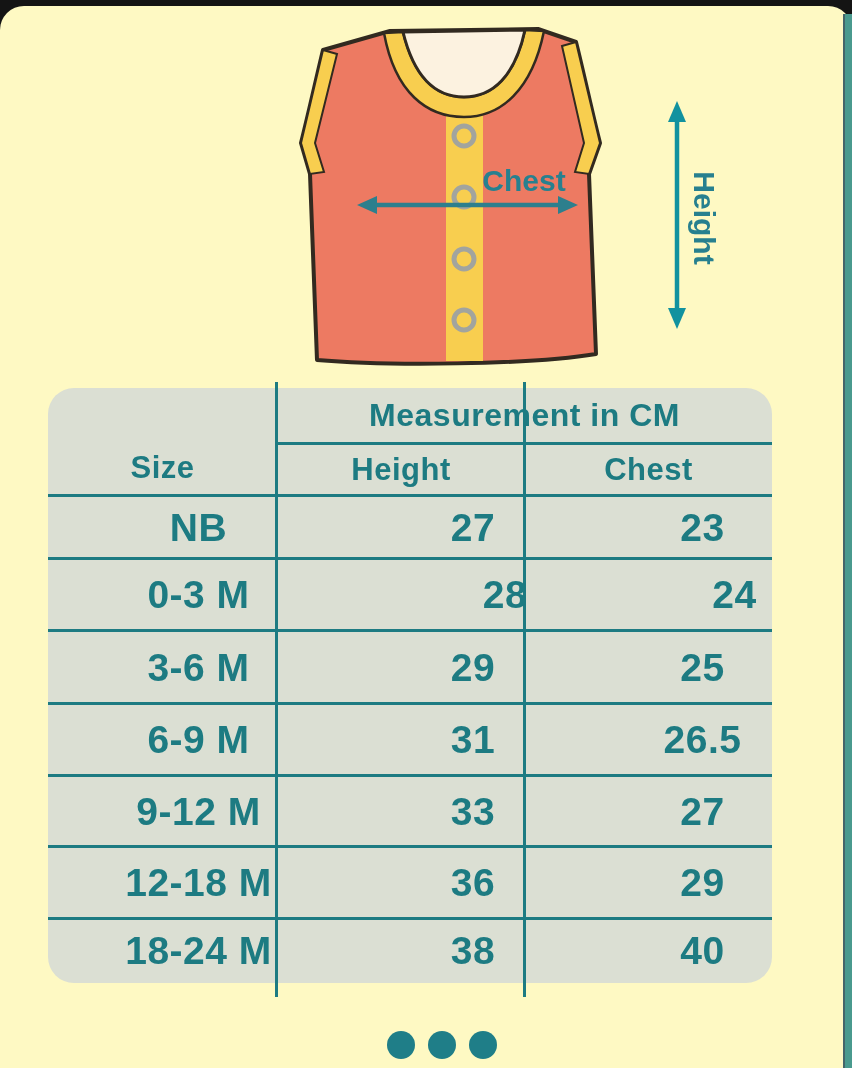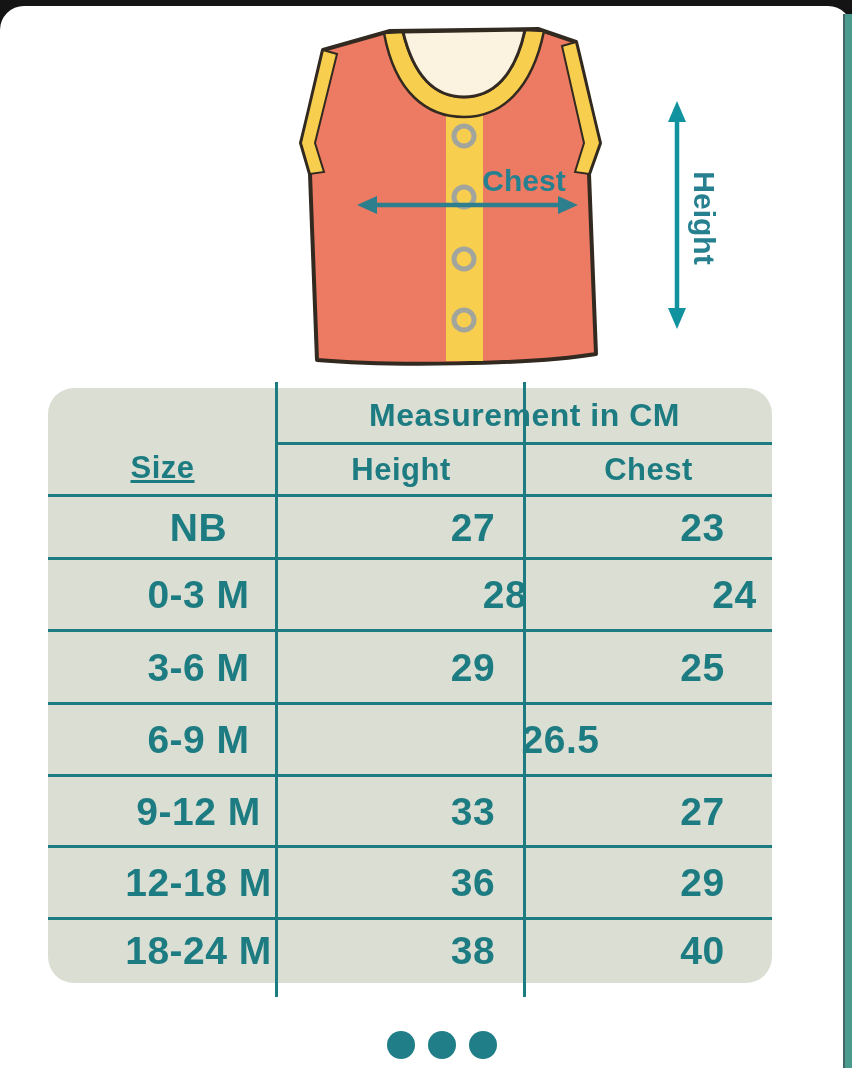--- a/index.html
+++ b/index.html
@@ -3,21 +3,21 @@
 <meta charset="utf-8">
 <style>
   html,body{margin:0;padding:0;}
   body{
     width:852px;height:1068px;position:relative;overflow:hidden;
     background:#141414;
     font-family:"Liberation Sans", sans-serif;
   }
   .page{
     position:absolute;left:0;right:0;top:6px;bottom:0;
-    background:#ffffff;
+    background:#fef9c3;
     border-radius:24px 24px 0 0;
   }
   .next-slide-edge{
     position:absolute;right:0;top:8px;bottom:0;width:7px;
     background:#4a9a8e;border-left:2px solid #44656a;
   }
   
   .vest-figure{position:absolute;left:280px;top:10px;width:450px;height:370px;}
   
   .size-table{position:absolute;left:48px;top:382px;width:724px;height:595px;}
@@ -26,21 +26,21 @@
   .vline.v1{left:227px;}
   .vline.v2{left:475px;}
   .hline{position:absolute;height:3px;background:#1d7b82;}
   .hl-measure{top:54px;left:229px;right:0;}
   .hl-header{top:106px;left:0;right:0;}
   .cell,.hcell{
     position:absolute;display:flex;align-items:center;justify-content:center;
     color:#1d7b82;font-weight:700;letter-spacing:.5px;
   }
   .measure-header{left:229px;right:0;top:0;height:54px;font-size:32px;}
-  .size-header{left:0;width:229px;top:52px;height:56px;font-size:31px;text-decoration:underline;}
+  .size-header{left:0;width:229px;top:52px;height:56px;font-size:31px;}
   .height-header{left:229px;width:248px;top:57px;height:49px;font-size:31px;}
   .chest-header{left:477px;right:0;top:57px;height:49px;font-size:31px;}
   .trow{position:absolute;left:0;right:0;display:flex;}
   .trow .tc{
     display:flex;align-items:center;justify-content:center;
     color:#1d7b82;font-weight:700;font-size:39px;letter-spacing:.5px;margin-left:36px;
   }
   .trow .c-size{width:229px;}
   .trow .c-height{width:248px;}
   .trow .c-chest{flex:1;}
@@ -118,20 +118,21 @@
 
     <div class="trow" style="top:243px;height:73px;">
       <div class="tc c-size">3-6 M</div>
       <div class="tc c-height">29</div>
       <div class="tc c-chest">25</div>
     </div>
     <div class="rowline" style="top:314px;"></div>
 
     <div class="trow" style="top:316px;height:72px;">
       <div class="tc c-size">6-9 M</div>
+      <div class="tc c-height">31</div>
       <div class="tc c-chest">26.5</div>
     </div>
     <div class="rowline" style="top:386px;"></div>
 
     <div class="trow" style="top:388px;height:71px;">
       <div class="tc c-size">9-12 M</div>
       <div class="tc c-height">33</div>
       <div class="tc c-chest">27</div>
     </div>
     <div class="rowline" style="top:457px;"></div>

